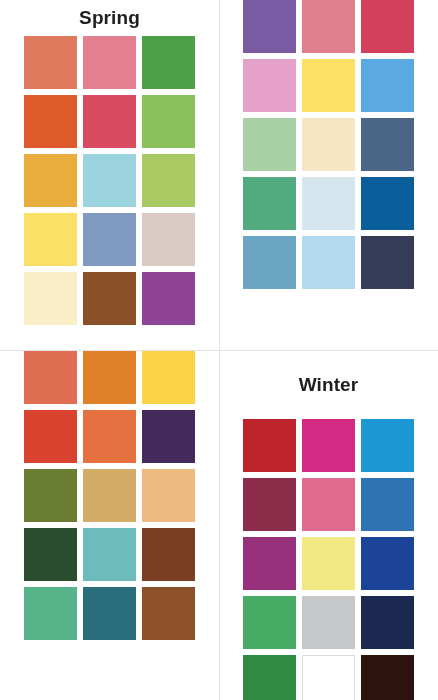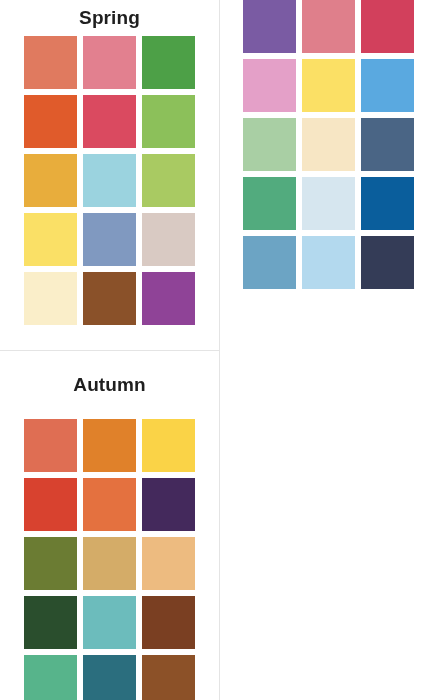--- a/index.html
+++ b/index.html
@@ -111,32 +111,51 @@
         <div class="swatch" title="#4a6585" style="background: rgb(74, 101, 133);"></div>
         <div class="swatch" title="#52ab7e" style="background: rgb(82, 171, 126);"></div>
         <div class="swatch" title="#d6e6ef" style="background: rgb(214, 230, 239);"></div>
         <div class="swatch" title="#0a5e9c" style="background: rgb(10, 94, 156);"></div>
         <div class="swatch" title="#6ca4c4" style="background: rgb(108, 164, 196);"></div>
         <div class="swatch" title="#b3d9ee" style="background: rgb(179, 217, 238);"></div>
         <div class="swatch" title="#343c57" style="background: rgb(52, 60, 87);"></div>
       </div>
     </div>
     <div class="season-panel row-bottom">
-      <div class="season-title">Autumn</div>
       <div class="swatch-grid">
         <div class="swatch" title="#df6e53" style="background: rgb(223, 110, 83);"></div>
         <div class="swatch" title="#e0812a" style="background: rgb(224, 129, 42);"></div>
         <div class="swatch" title="#fad347" style="background: rgb(250, 211, 71);"></div>
         <div class="swatch" title="#d8422f" style="background: rgb(216, 66, 47);"></div>
         <div class="swatch" title="#e4713f" style="background: rgb(228, 113, 63);"></div>
         <div class="swatch" title="#44295c" style="background: rgb(68, 41, 92);"></div>
         <div class="swatch" title="#6b7c33" style="background: rgb(107, 124, 51);"></div>
         <div class="swatch" title="#d4ac68" style="background: rgb(212, 172, 104);"></div>
         <div class="swatch" title="#edbb80" style="background: rgb(237, 187, 128);"></div>
         <div class="swatch" title="#2a4e2d" style="background: rgb(42, 78, 45);"></div>
         <div class="swatch" title="#6cbcbc" style="background: rgb(108, 188, 188);"></div>
         <div class="swatch" title="#7a3f22" style="background: rgb(122, 63, 34);"></div>
         <div class="swatch" title="#57b48b" style="background: rgb(87, 180, 139);"></div>
         <div class="swatch" title="#2b6e7e" style="background: rgb(43, 110, 126);"></div>
         <div class="swatch" title="#8c5128" style="background: rgb(140, 81, 40);"></div>
       </div>
     </div>
+    <div class="season-panel row-bottom">
+      <div class="season-title">Winter</div>
+      <div class="swatch-grid">
+        <div class="swatch" title="#bd242c" style="background: rgb(189, 36, 44);"></div>
+        <div class="swatch" title="#d32a83" style="background: rgb(211, 42, 131);"></div>
+        <div class="swatch" title="#1d96d4" style="background: rgb(29, 150, 212);"></div>
+        <div class="swatch" title="#8c2c4b" style="background: rgb(140, 44, 75);"></div>
+        <div class="swatch" title="#e06a90" style="background: rgb(224, 106, 144);"></div>
+        <div class="swatch" title="#2e74b5" style="background: rgb(46, 116, 181);"></div>
+        <div class="swatch" title="#96307a" style="background: rgb(150, 48, 122);"></div>
+        <div class="swatch" title="#f2e884" style="background: rgb(242, 232, 132);"></div>
+        <div class="swatch" title="#1b4498" style="background: rgb(27, 68, 152);"></div>
+        <div class="swatch" title="#46ab63" style="background: rgb(70, 171, 99);"></div>
+        <div class="swatch" title="#c6c7c9" style="background: rgb(198, 199, 201);"></div>
+        <div class="swatch" title="#1b2850" style="background: rgb(27, 40, 80);"></div>
+        <div class="swatch" title="#2f8a42" style="background: rgb(47, 138, 66);"></div>
+        <div class="swatch bordered" title="#ffffff" style="background: rgb(255, 255, 255);"></div>
+        <div class="swatch" title="#2d120e" style="background: rgb(45, 18, 14);"></div>
+      </div>
+    </div>
   </div>
 
 </body></html>

